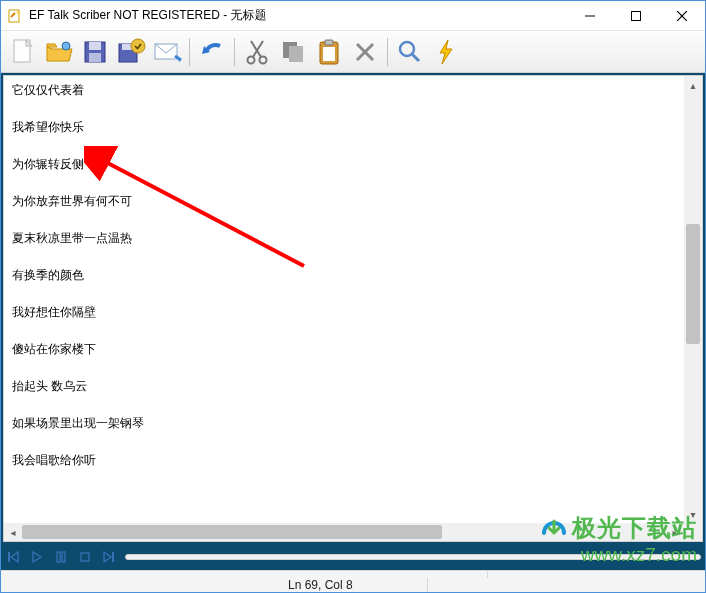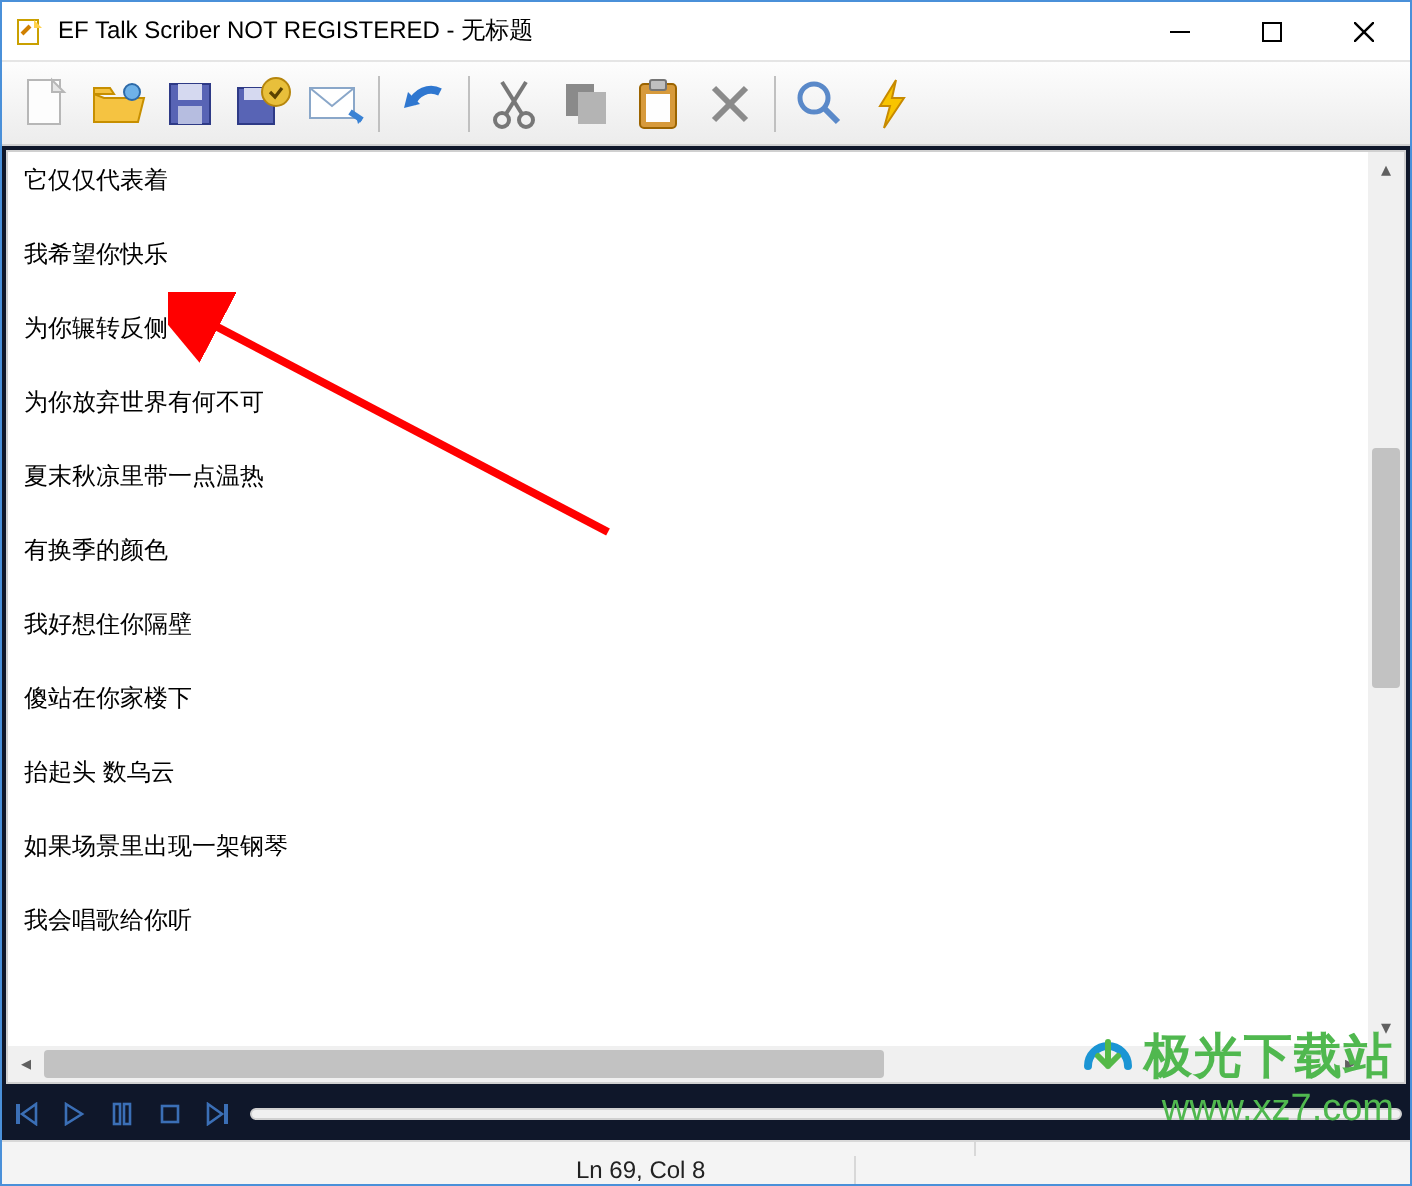--- a/index.html
+++ b/index.html
@@ -1,17 +1,17 @@
 <!DOCTYPE html>
 <html><head>
 <meta charset="utf-8">
 <style>
   * { box-sizing: border-box; margin: 0; padding: 0; }
   body { font-family: "Microsoft YaHei", Tahoma, sans-serif; font-size: 12px; background: #fff; }
-  .window { width: 706px; height: 593px; border: 1px solid #4a90d9; display: flex; flex-direction: column; position: relative; background: #0f172a; }
+  .window { width: 706px; height: 593px; border: 1px solid #4a90d9; display: flex; flex-direction: column; position: relative; background: #0c4a6e; }
   .titlebar { height: 30px; background: #fff; display: flex; align-items: center; padding-left: 6px; border-bottom: 1px solid #e5e5e5; }
   .title-icon { width: 16px; height: 16px; margin-right: 6px; }
   .title-text { flex: 1; font-size: 12px; color: #000; }
   .win-controls { display: flex; height: 100%; }
   .win-btn { width: 46px; height: 100%; display: flex; align-items: center; justify-content: center; color: #000; }
   .menubar { height: 20px; display: flex; align-items: center; padding: 0 6px; background: #fff; font-size: 12px; }
   .menu-item { padding: 0 10px; cursor: default; }
   .menu-spacer { flex: 1; }
   .toolbar { height: 42px; display: flex; align-items: center; padding: 2px 6px; gap: 4px; border-bottom: 1px solid #d0d0d0; background: linear-gradient(#fdfdfd,#ececec); }
   .tb-btn { width: 32px; height: 32px; display: flex; align-items: center; justify-content: center; cursor: default; }

